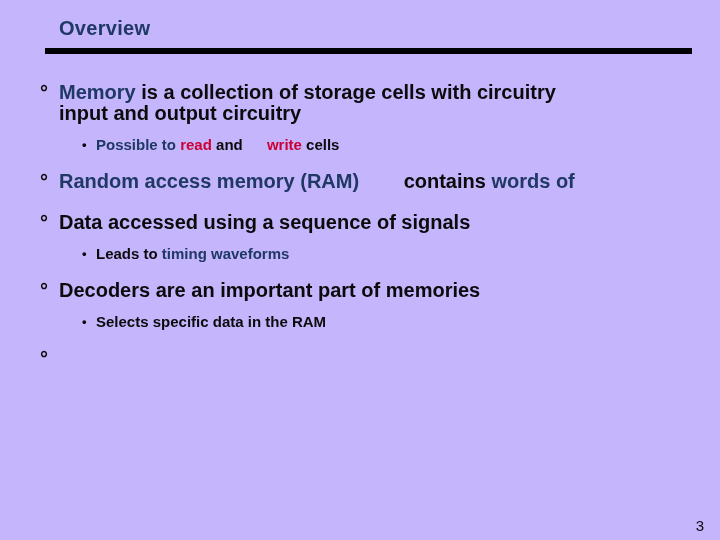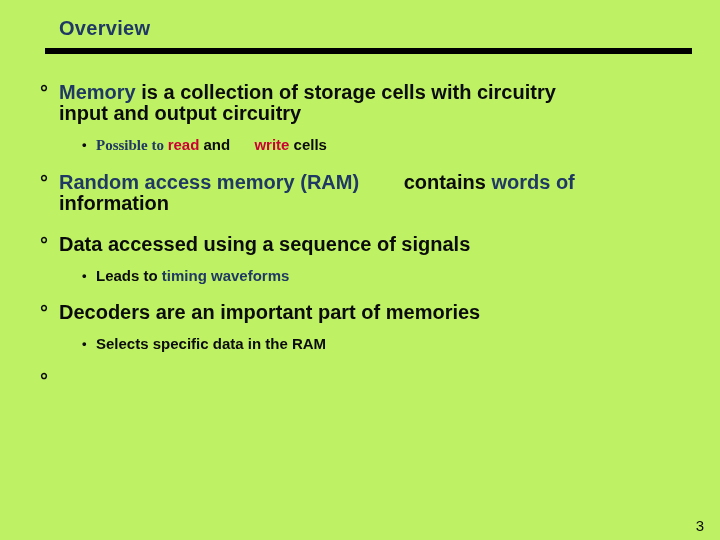--- a/index.html
+++ b/index.html
@@ -1,20 +1,20 @@
 <!DOCTYPE html>
 <html><head>
 <meta charset="utf-8">
 <style>
   html, body { margin: 0; padding: 0; background: #ffffff; }
   .slide {
     position: relative;
     width: 720px;
     height: 540px;
-    background: #bef264;
+    background: #c4b5fd;
     font-family: "Liberation Sans", sans-serif;
     overflow: hidden;
   }
   .title {
     position: absolute;
     left: 59px;
     top: 17px;
     font-size: 20px;
     font-weight: bold;
     letter-spacing: 0.3px;
@@ -80,28 +80,27 @@
       <div class="bullet lvl1">
         <span class="marker" style="color: rgb(11, 11, 11);">°</span>
         <span>
           <div><span style="color: rgb(31, 56, 100);">Memory</span><span style="color: rgb(11, 11, 11);"> is a collection of storage cells with circuitry</span></div>
           <div><span style="color: rgb(11, 11, 11);">input and output circuitry</span></div>
         </span>
       </div>
       <div class="bullet lvl2">
         <span class="marker" style="color: rgb(11, 11, 11);">•</span>
         <span>
-          <div><span style="color: rgb(31, 56, 100); font-family: Liberation Serif, serif;">Possible to </span><span style="color: rgb(204, 0, 51);">read</span><span style="color: rgb(11, 11, 11);"> and </span><span style="color: rgb(204, 0, 51); margin-left: 20px;">write</span><span style="color: rgb(11, 11, 11);"> cells</span></div>
+          <div><span style="color: rgb(31, 56, 100);">Possible to </span><span style="color: rgb(204, 0, 51);">read</span><span style="color: rgb(11, 11, 11);"> and </span><span style="color: rgb(204, 0, 51); margin-left: 20px;">write</span><span style="color: rgb(11, 11, 11);"> cells</span></div>
         </span>
       </div>
       <div class="bullet lvl1">
         <span class="marker" style="color: rgb(11, 11, 11);">°</span>
         <span>
           <div><span style="color: rgb(31, 56, 100);">Random access memory (RAM)</span><span style="color: rgb(11, 11, 11); margin-left: 39px;"> contains </span><span style="color: rgb(31, 56, 100);">words of</span></div>
-          <div><span style="color: rgb(11, 11, 11);">information</span></div>
         </span>
       </div>
       <div class="bullet lvl1">
         <span class="marker" style="color: rgb(11, 11, 11);">°</span>
         <span>
           <div><span style="color: rgb(11, 11, 11); margin-top: 41px;">Data accessed using a sequence of signals</span></div>
         </span>
       </div>
       <div class="bullet lvl2">
         <span class="marker" style="color: rgb(11, 11, 11);">•</span>

